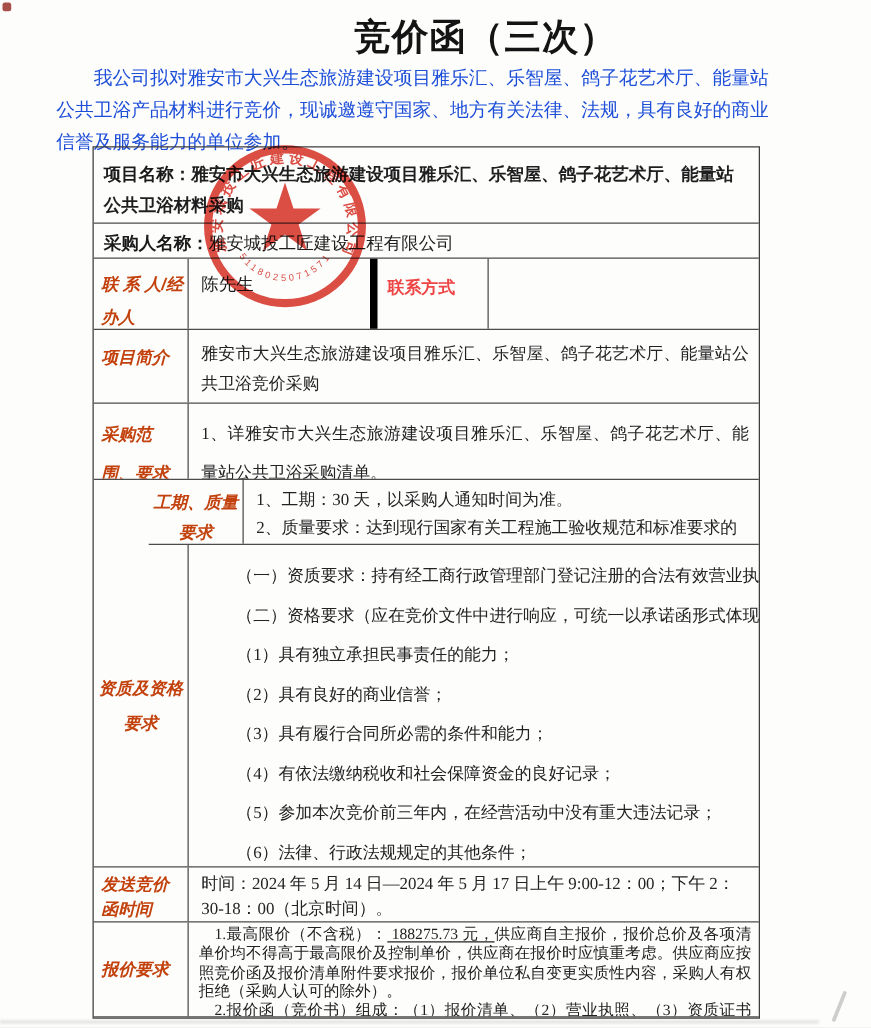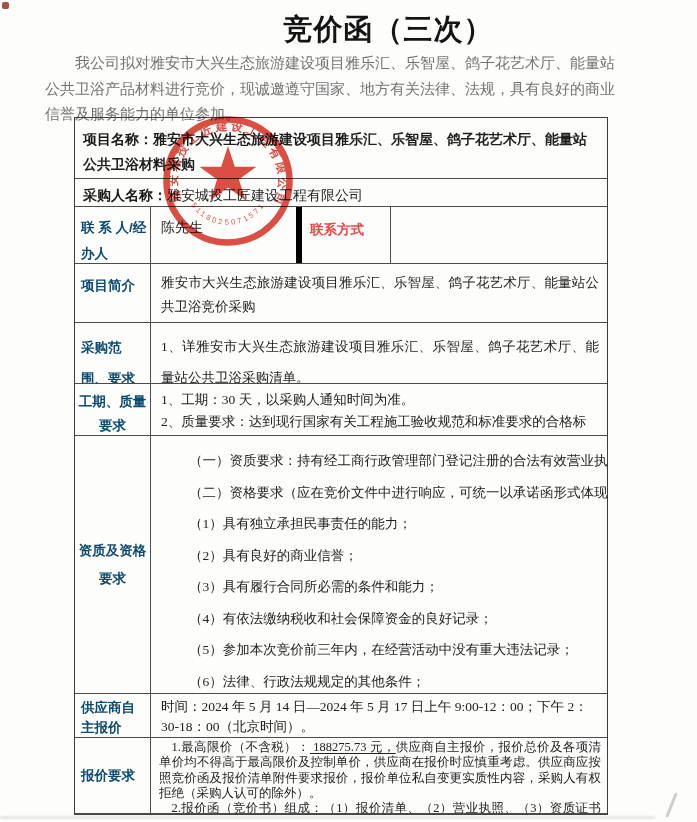--- a/index.html
+++ b/index.html
@@ -16,38 +16,38 @@
     text-align:center;
     transform:translateX(40px);
     font-family:"Liberation Sans", sans-serif;
     font-size:29px;font-weight:bold;letter-spacing:1px;
     color:#141414;
   }
   .intro{
     position:absolute;top:51px;left:45px;width:570px;
     font-size:15px;line-height:25.5px;
     text-indent:2em;text-align:justify;
-    color:#737373;
+    color:#1d4ed8;
   }
   
   .doc-table{
     position:absolute;left:74px;top:117px;width:534px;
     border:1.5px solid #3d3d3d;
     box-sizing:border-box;
     background:transparent;
   }
   .trow{display:flex;box-sizing:border-box;border-bottom:1px solid #4c4c4c;}
   .trow:last-child{border-bottom:1px solid #4c4c4c;}
   .cell{box-sizing:border-box;overflow:hidden;}
   .label-cell{
     width:76px;flex:0 0 76px;
     border-right:1px solid #4c4c4c;
     font-family:"Liberation Sans", sans-serif;
-    font-weight:bold;font-size:13.5px;color:#0c4a6e;
-    padding:6px 3px 0 6px;line-height:26px;
+    font-weight:bold;font-size:13.5px;color:#c2410c;
+    padding:6px 3px 0 6px;line-height:26px;font-style:italic;
   }
   .content-cell{flex:1;font-size:13.5px;color:#222;padding:6px 8px 0 10px;}
   .fullrow{padding:7px 10px 0 8px;font-size:14px;line-height:26px;}
   .bold-sans{font-family:"Liberation Sans", sans-serif;font-weight:bold;color:#1a1a1a;}
   
   .r1{height:61px;}
   .r1 .fullrow{line-height:25px;padding-top:9px;font-weight:bold;font-family:"Liberation Sans", sans-serif;}
   .r2{height:28px;align-items:flex-end;}
   .r2 .fullrow{padding-top:4px;line-height:20px;}
   .r2 .fullrow .val{font-family:"Liberation Serif",serif;font-weight:normal;}
@@ -56,21 +56,21 @@
   .c-name{flex:0 0 151px;border-right:6px solid #000000;padding:12px 4px 0 10px;font-size:14px;}
   .c-method{flex:0 0 89px;border-right:1px solid #4c4c4c;padding:14px 2px 0 8px;
     font-family:"Liberation Sans", sans-serif;font-weight:bold;font-size:13.5px;color:#ef4444;}
   .c-phone{flex:1;padding:13px 4px 0 12px;font-size:14.5px;letter-spacing:.5px;}
   .r4{height:59px;}
   .r4 .content-cell{line-height:24px;padding-top:7px;text-align:justify;}
   .r4 .label-cell{padding-top:9px;}
   .r5{height:61px;}
   .r5 .content-cell{line-height:31px;padding-top:8px;text-align:justify;}
   .r5 .label-cell{padding-top:9px;line-height:31px;}
-  .r6{height:52px;}
+  .r6{height:52px;margin-left:44px;}
   .r6 .content-cell{line-height:22px;padding-top:5px;}
   .r6 .label-cell{text-align:center;line-height:24px;padding:6px 2px 0 2px;}
   .r7{height:258px;}
   .r7 .label-cell{display:flex;flex-direction:column;justify-content:center;align-items:center;
      text-align:center;line-height:28px;padding:0 2px;}
   .r7 .content-cell{padding:9px 6px 0 38px;}
   .q-item{line-height:31.5px;white-space:nowrap;}
   .r8{height:44px;}
   .r8 .label-cell{line-height:20px;padding-top:4px;}
   .r8 .content-cell{line-height:20px;padding-top:3px;}
@@ -145,21 +145,21 @@
         <div class="q-item">（1）具有独立承担民事责任的能力；</div>
         <div class="q-item">（2）具有良好的商业信誉；</div>
         <div class="q-item">（3）具有履行合同所必需的条件和能力；</div>
         <div class="q-item">（4）有依法缴纳税收和社会保障资金的良好记录；</div>
         <div class="q-item">（5）参加本次竞价前三年内，在经营活动中没有重大违法记录；</div>
         <div class="q-item">（6）法律、行政法规规定的其他条件；</div>
       </div>
     </div>
 
     <div class="trow r8">
-      <div class="cell label-cell">供应商自主报价</div>
+      <div class="cell label-cell">发送竞价函时间</div>
       <div class="cell content-cell">时间：2024 年 5 月 14 日—2024 年 5 月 17 日上午 9:00-12：00；下午 2：30-18：00（北京时间）。</div>
     </div>
 
     <div class="trow r9">
       <div class="cell label-cell">报价要求</div>
       <div class="cell content-cell">
         <div class="para"><span>1.最高限价（不含税）：</span><span class="price-underline"> 188275.73 元，</span><span>供应商自主报价，报价总价及各项清单价均不得高于最高限价及控制单价，供应商在报价时应慎重考虑。供应商应按照竞价函及报价清单附件要求报价，报价单位私自变更实质性内容，采购人有权拒绝（采购人认可的除外）。</span></div>
         <div class="para">2.报价函（竞价书）组成：（1）报价清单、（2）营业执照、（3）资质证书（如</div>
       </div>
     </div>

